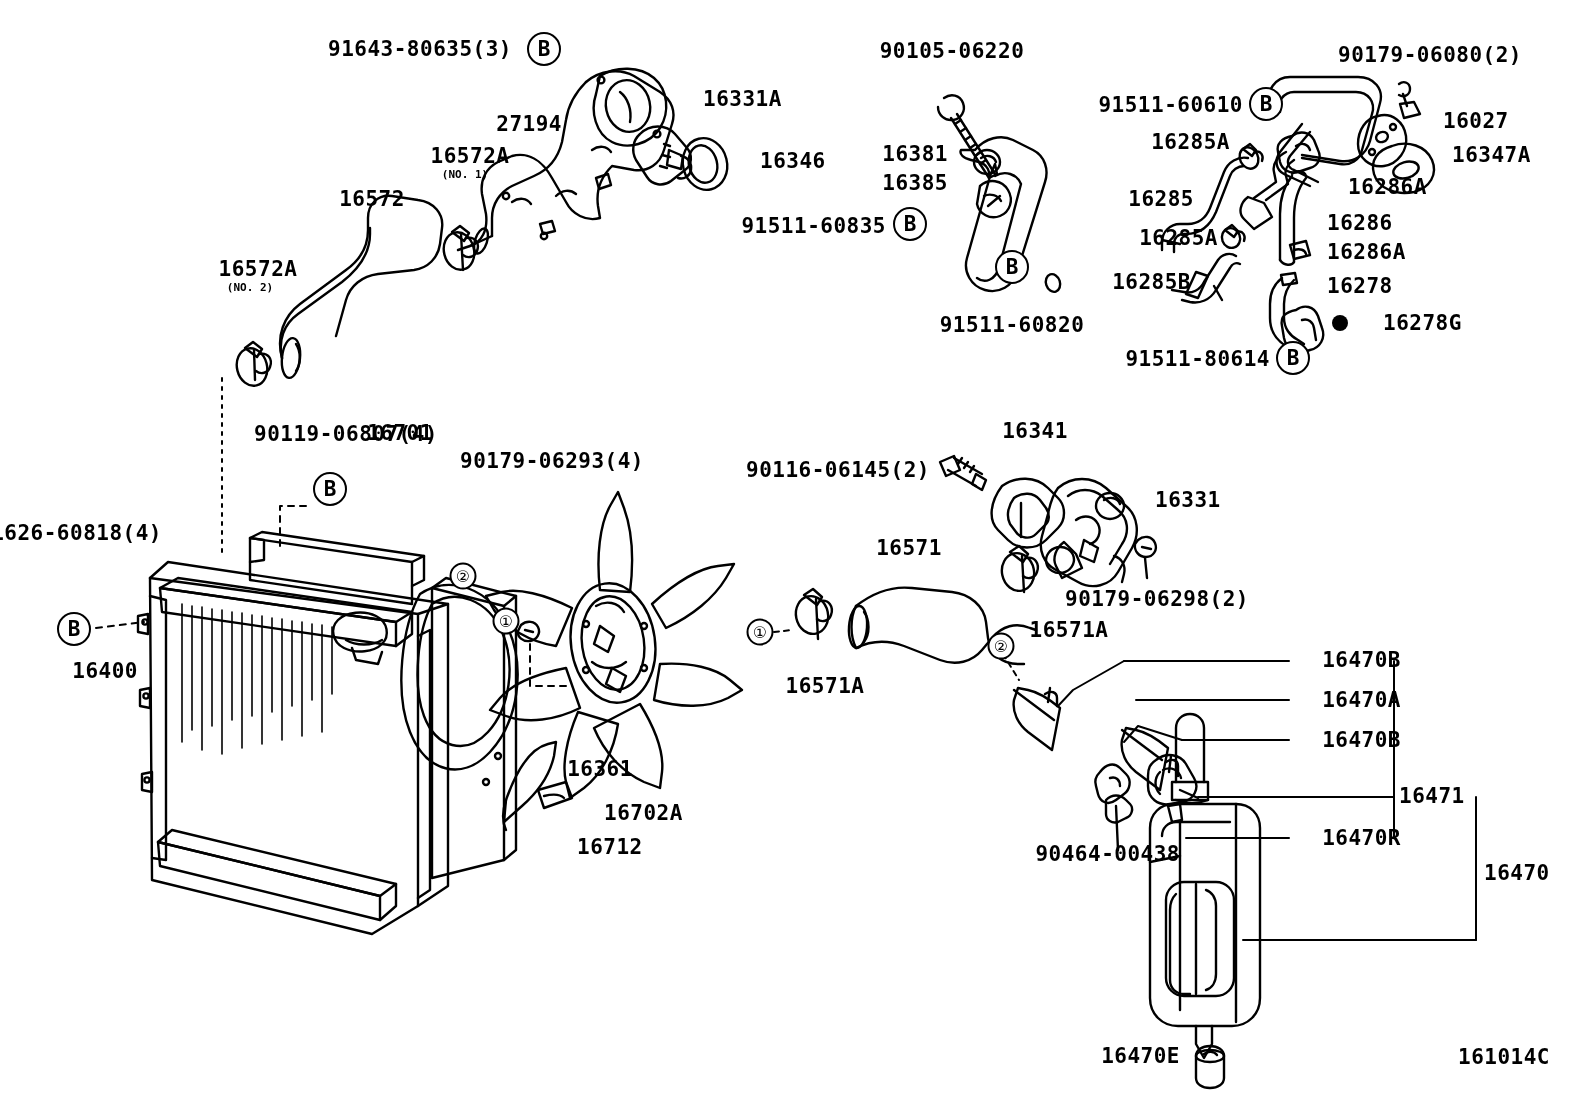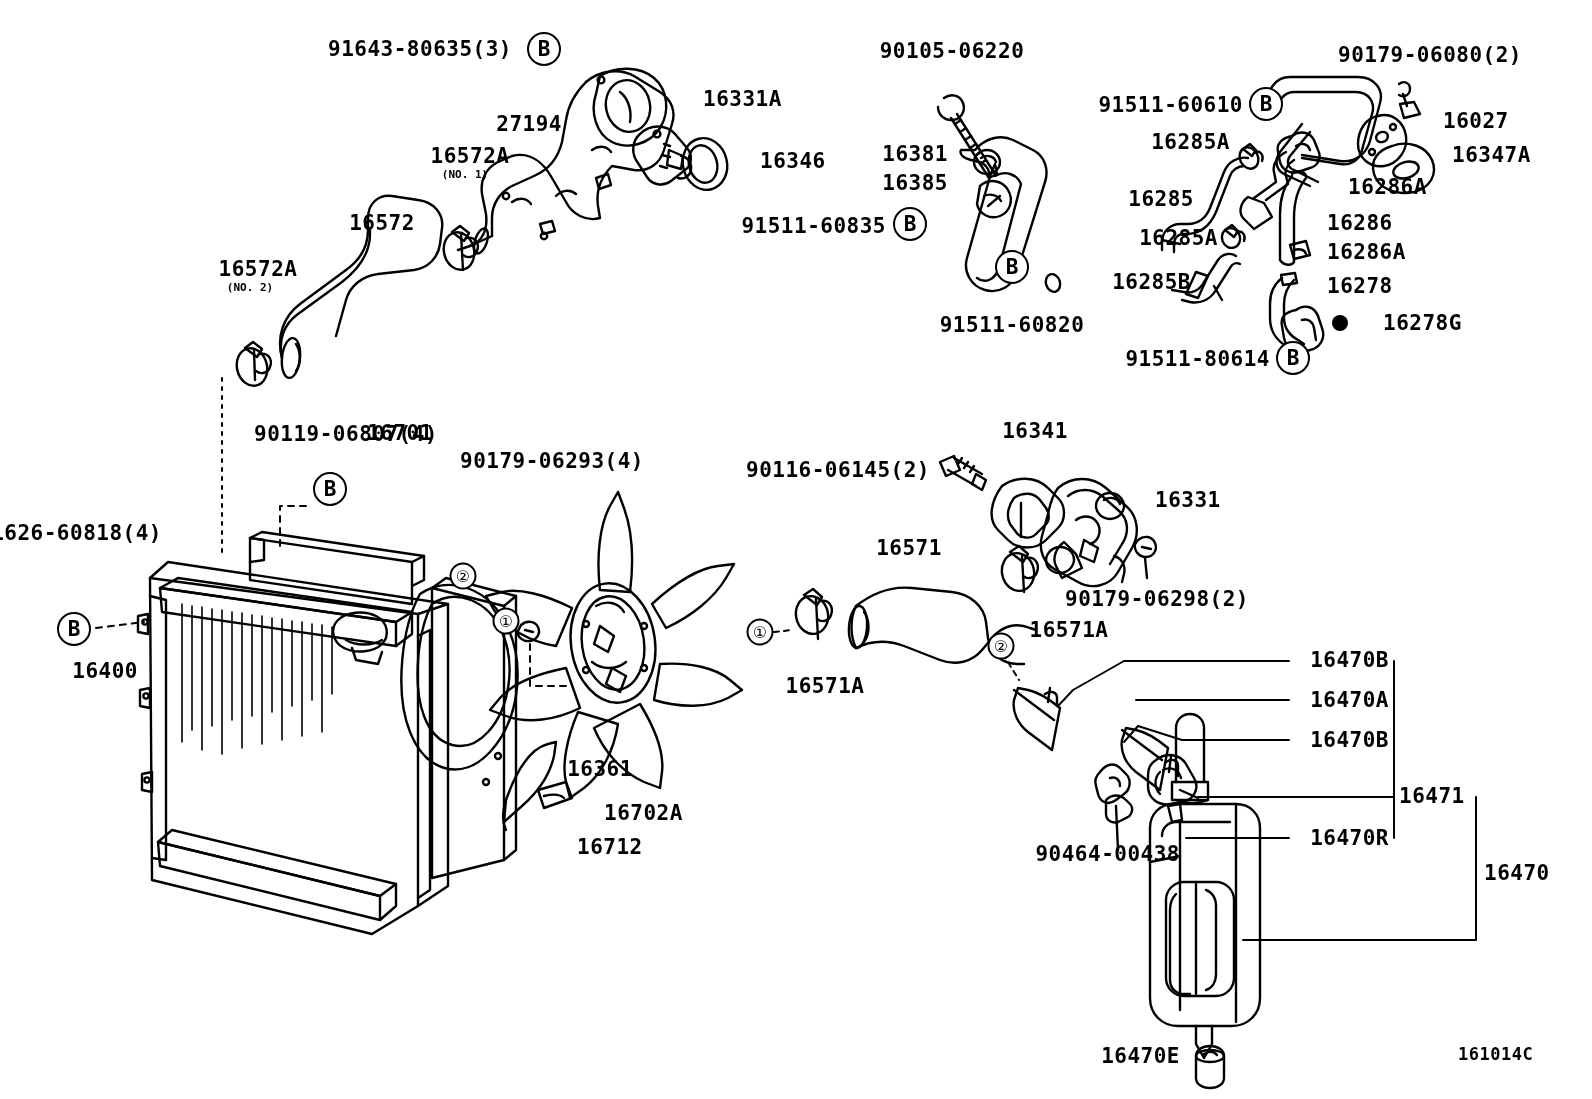--- a/index.html
+++ b/index.html
@@ -32,23 +32,23 @@
     white-space: nowrap;
     line-height: 1.05;
   }
   .lbl.sub {
     font-size: 11px;
     letter-spacing: 0px;
   }
   .lbl.right { transform: translateX(-100%); }
   .lbl.center { transform: translateX(-50%); }
   .lbl.mid { transform: translateY(-50%); }
-  .lbl.rightmid { transform: translate(-100%, -50%); }
+  .lbl.rightmid { transform: translate(-100%, -50%); margin-left: 12px; }
   .lbl.diagcode {
-    font-size: 17px;
+    font-size: 21px;
     letter-spacing: 0.5px;
   }
   .bcirc {
     position: absolute;
     width: 34px; height: 34px;
     border: 2.5px solid #000;
     border-radius: 50%;
     box-sizing: border-box;
     transform: translate(-50%, -50%);
     font-family: "DejaVu Sans Mono", "Liberation Mono", monospace;
@@ -546,21 +546,21 @@
   <div class="lbl right" style="left:512px; top:38px;">91643-80635(3)</div>
   <div class="bcirc" style="left:544px; top:49px;">B</div>
 
   <div class="lbl right" style="left:562px; top:113px;">27194</div>
   <div class="lbl" style="left:703px; top:88px;">16331A</div>
   <div class="lbl" style="left:760px; top:150px;">16346</div>
 
   <div class="lbl center" style="left:470px; top:145px;">16572A</div>
   <div class="lbl sub center" style="left:465px; top:169px;">(NO. 1)</div>
 
-  <div class="lbl center" style="left:382px; top:188px;margin-top:24px;">16572</div>
+  <div class="lbl center" style="left:372px; top:188px;">16572</div>
 
   <div class="lbl center" style="left:258px; top:258px;">16572A</div>
   <div class="lbl sub center" style="left:250px; top:282px;">(NO. 2)</div>
 
   <div class="lbl center" style="left:952px; top:40px;">90105-06220</div>
   <div class="lbl right" style="left:948px; top:143px;">16381</div>
   <div class="lbl right" style="left:948px; top:172px;">16385</div>
   <div class="lbl right" style="left:886px; top:215px;">91511-60835</div>
   <div class="bcirc" style="left:910px; top:224px;">B</div>
   <div class="lbl center" style="left:1012px; top:314px;">91511-60820</div>

